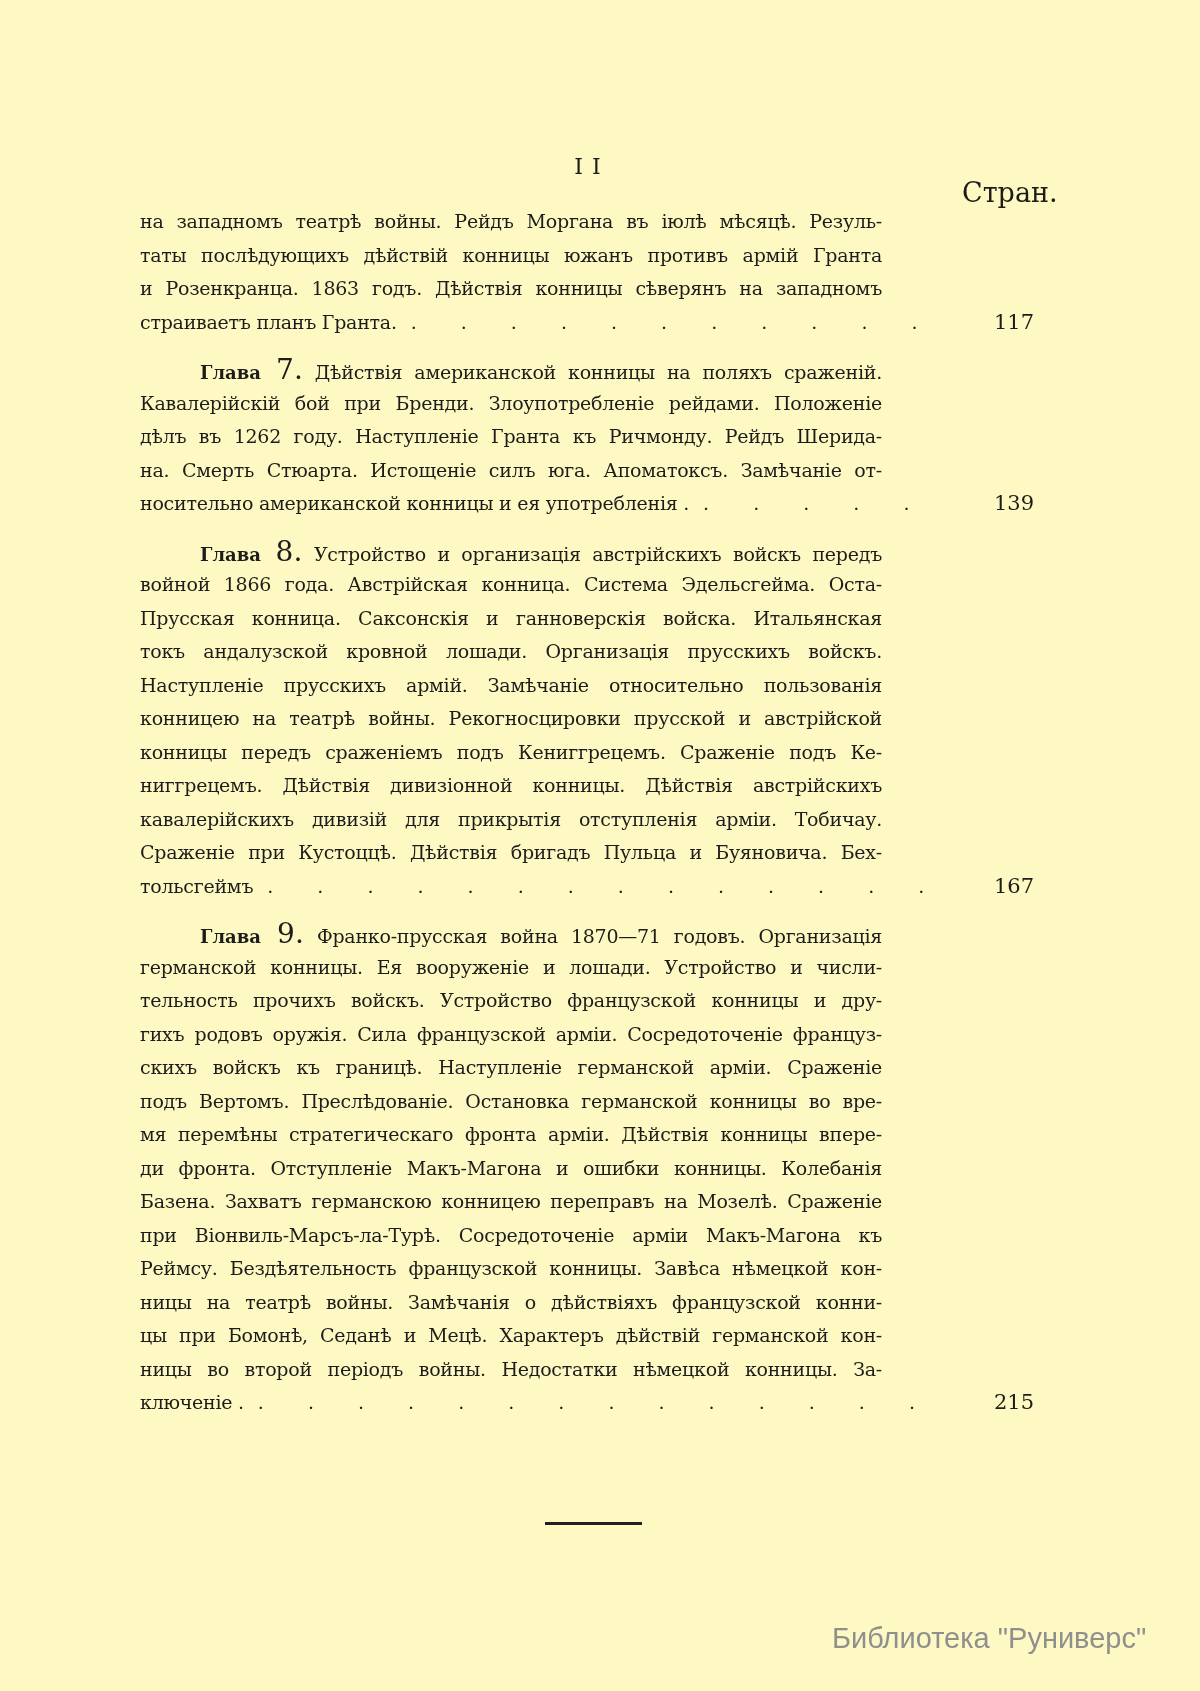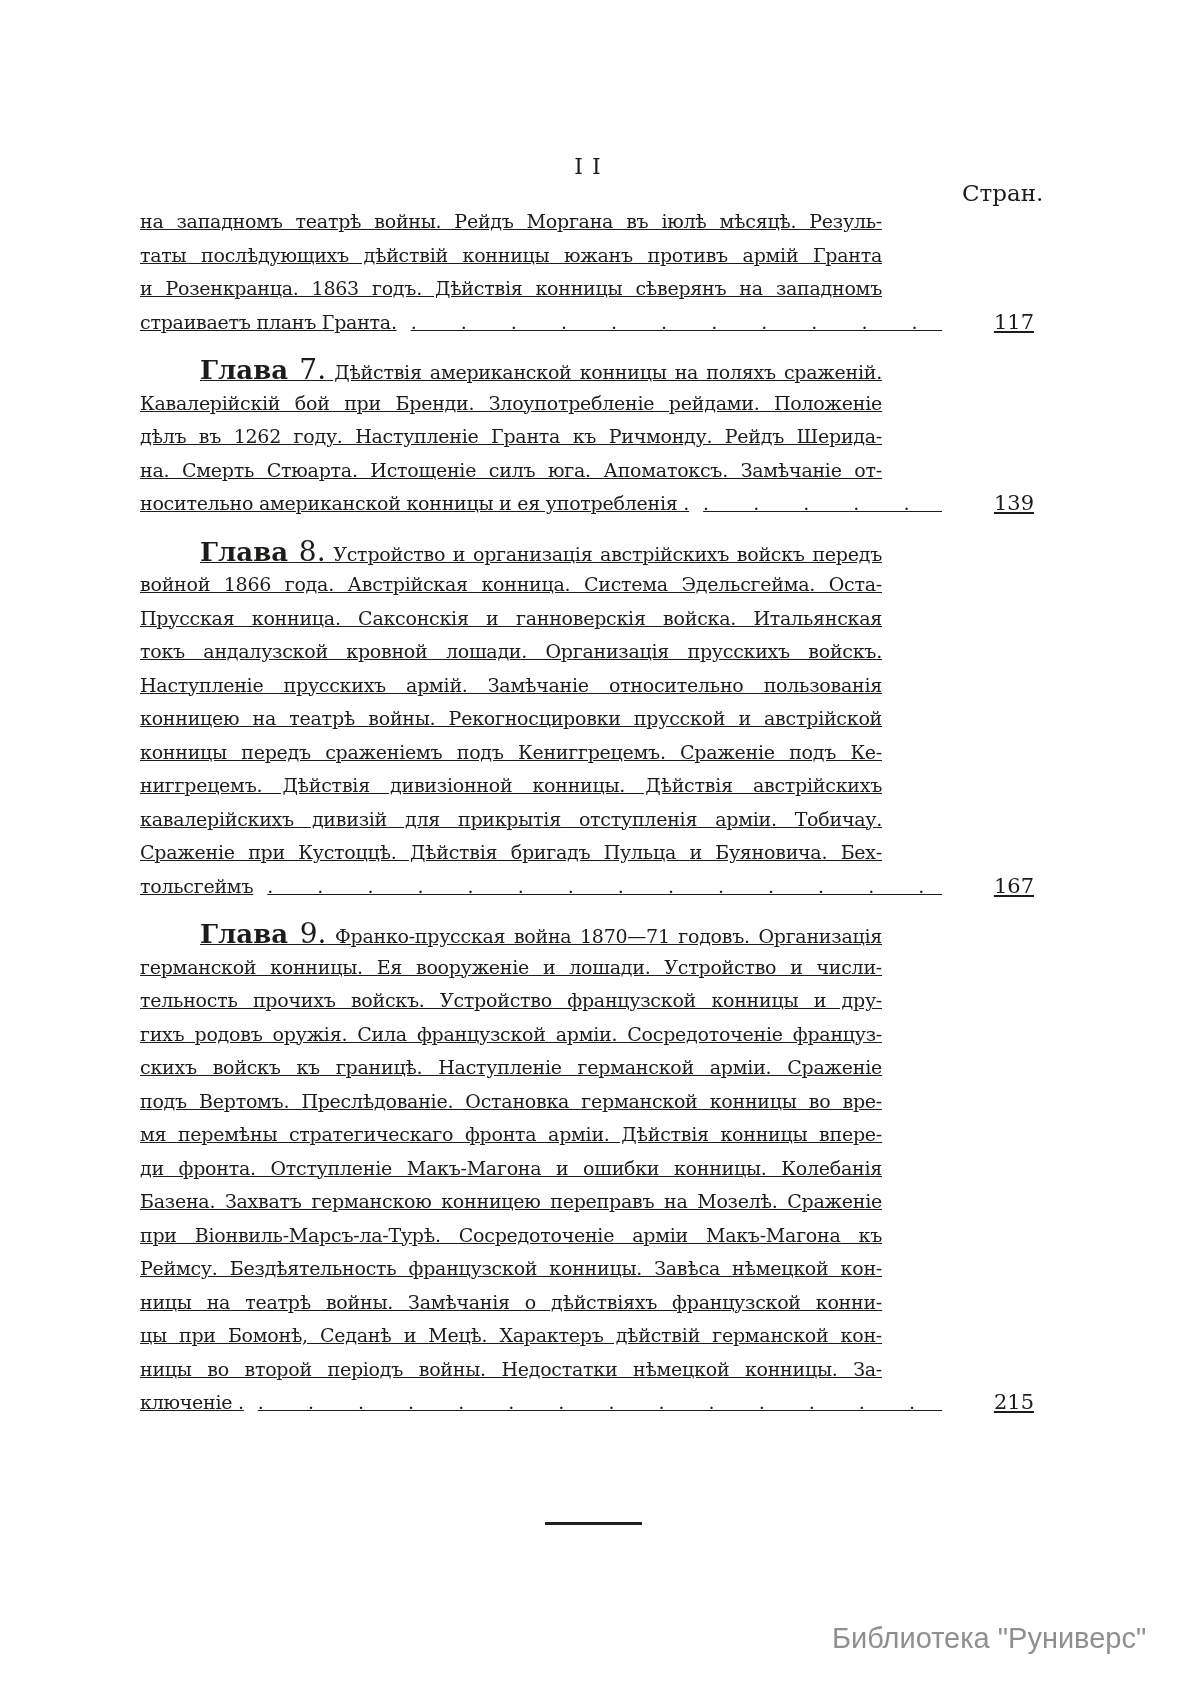--- a/index.html
+++ b/index.html
@@ -1,48 +1,48 @@
 <!DOCTYPE html>
 <html><head>
 <meta charset="utf-8">
 <style>
   html,body{margin:0;padding:0;background:#e8e8e8;}
   .page{
     position:relative;
     width:1200px;height:1691px;
     margin:0 auto;
-    background:#ffffff;
+    background:#fef9c3;
     color:#1e1c1a;
     font-family:"DejaVu Serif", serif;
     overflow:hidden;
   }
   .folio{
     position:absolute;top:156px;left:0;width:100%;
     text-align:center;
     font-size:22px;line-height:22px;letter-spacing:9px;
     padding-right:16px;box-sizing:border-box;
   }
   .col-header{
     position:absolute;top:181px;left:962px;
-    font-size:23px;line-height:24px;
+    font-size:27px;line-height:24px;
   }
   .toc{
     position:absolute;left:140px;top:205px;width:894px;
     font-size:19px;line-height:33.5px;letter-spacing:-0.25px;
   }
-  .entry{margin:0;text-decoration:underline;}
+  .entry{margin:0;}
   .entry.chapter{margin-top:14px;}
   .line{
     width:742px;height:33.5px;
     text-align:justify;
     text-align-last:justify;
   }
   .heading-line{text-indent:60px;}
   .chapter-word{
-    font-weight:bold;font-size:26px;line-height:33.5px;letter-spacing:0;
+    font-weight:bold;font-size:18px;line-height:33.5px;letter-spacing:0;
   }
   .chapter-num{
     font-size:28px;line-height:33.5px;letter-spacing:0;
   }
   .closing-row{
     display:flex;align-items:baseline;
     width:894px;height:33.5px;
   }
   .closing-text{flex:none;white-space:pre;}
   .dots{

